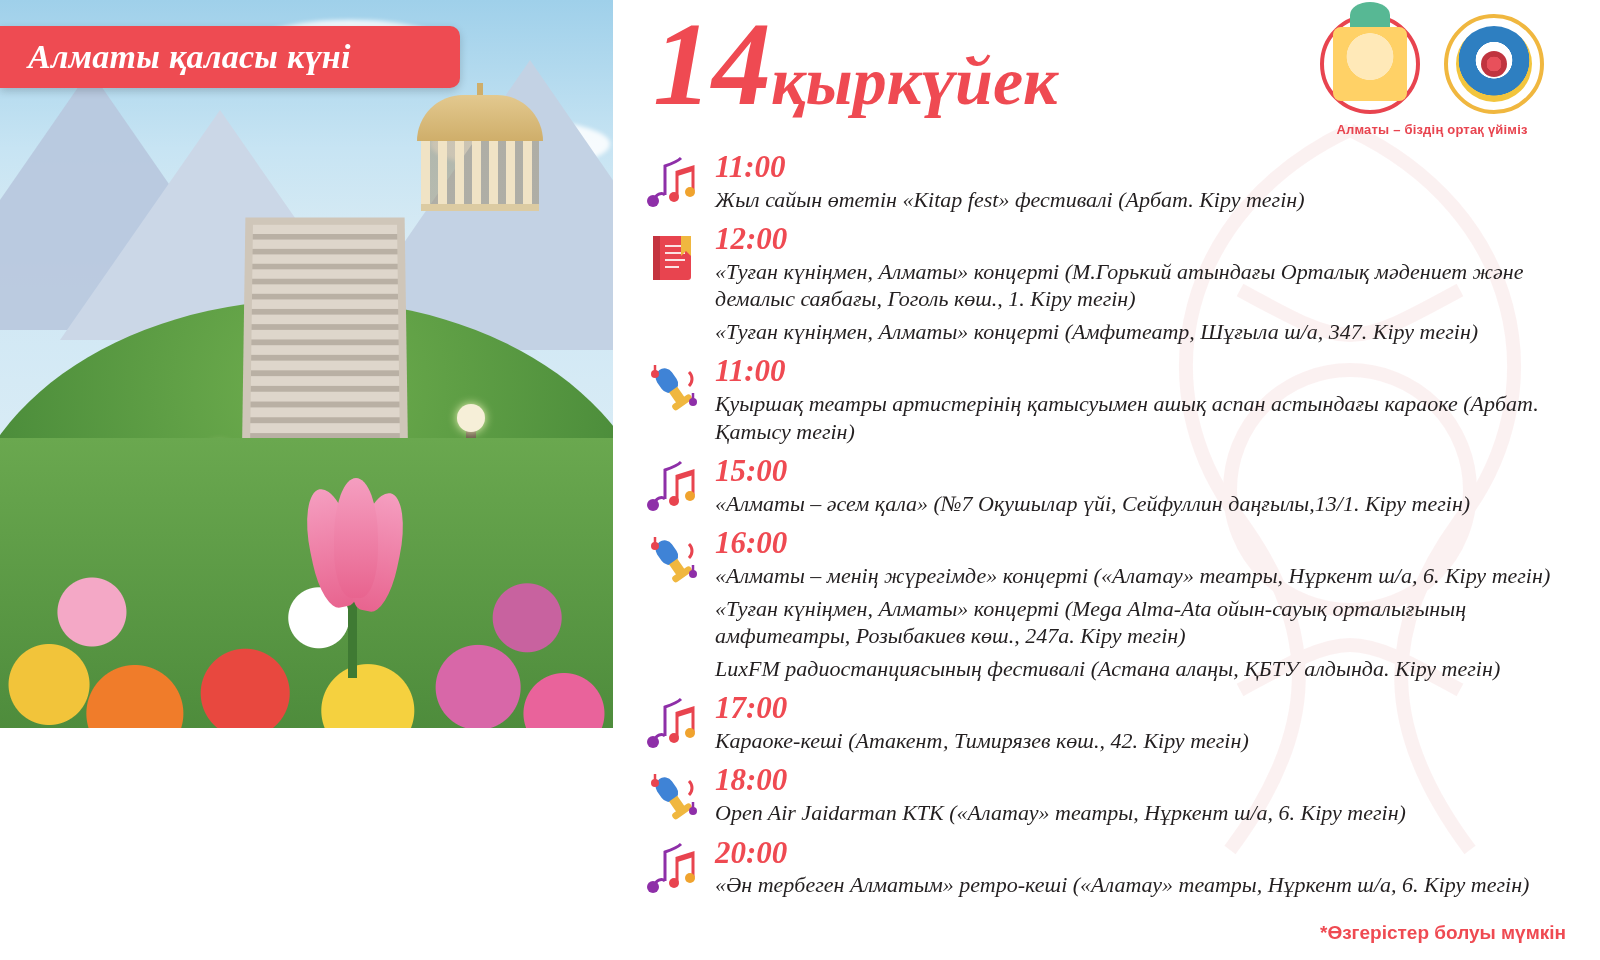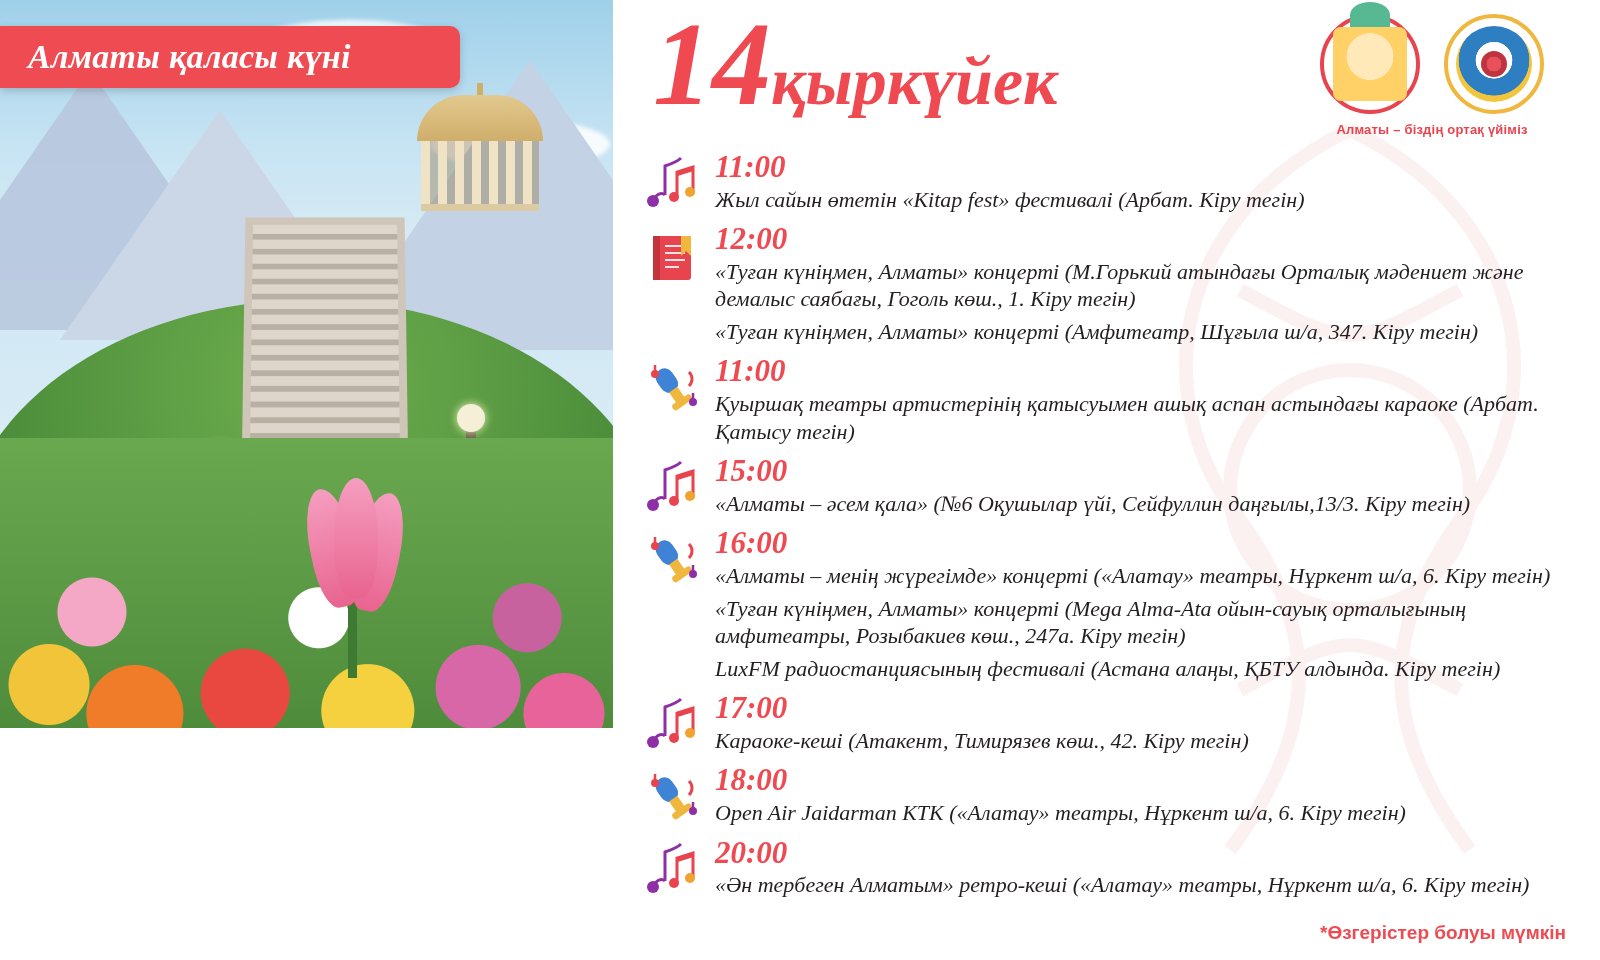--- a/index.html
+++ b/index.html
@@ -444,21 +444,21 @@
             <g stroke="#e8444f" stroke-width="3" fill="none">
               <path d="M36 40V16l16-5v24"></path>
             </g>
             <circle cx="33" cy="41" r="5" fill="#e8444f"></circle>
             <circle cx="49" cy="36" r="5" fill="#f0a32e"></circle>
             <path d="M36 18l16-5" stroke="#e8444f" stroke-width="4"></path>
           </svg>
         </div>
         <div class="text-cell">
           <div class="time">15:00</div>
-          <div class="desc">«Алматы – әсем қала» (№6 Оқушылар үйі, Сейфуллин даңғылы,13/3. Кіру тегін)</div>
+          <div class="desc">«Алматы – әсем қала» (№7 Оқушылар үйі, Сейфуллин даңғылы,13/1. Кіру тегін)</div>
         </div>
       </div>
 
       <div class="event">
         <div class="icon-cell">
           <svg width="62" height="56" viewBox="0 0 62 56" aria-hidden="true">
             <g transform="rotate(-35 31 28)">
               <rect x="22" y="6" width="18" height="26" rx="9" fill="#3f83d6"></rect>
               <rect x="26" y="30" width="10" height="14" fill="#f0b73f"></rect>
               <rect x="20" y="42" width="22" height="7" rx="3" fill="#f0b73f"></rect>

